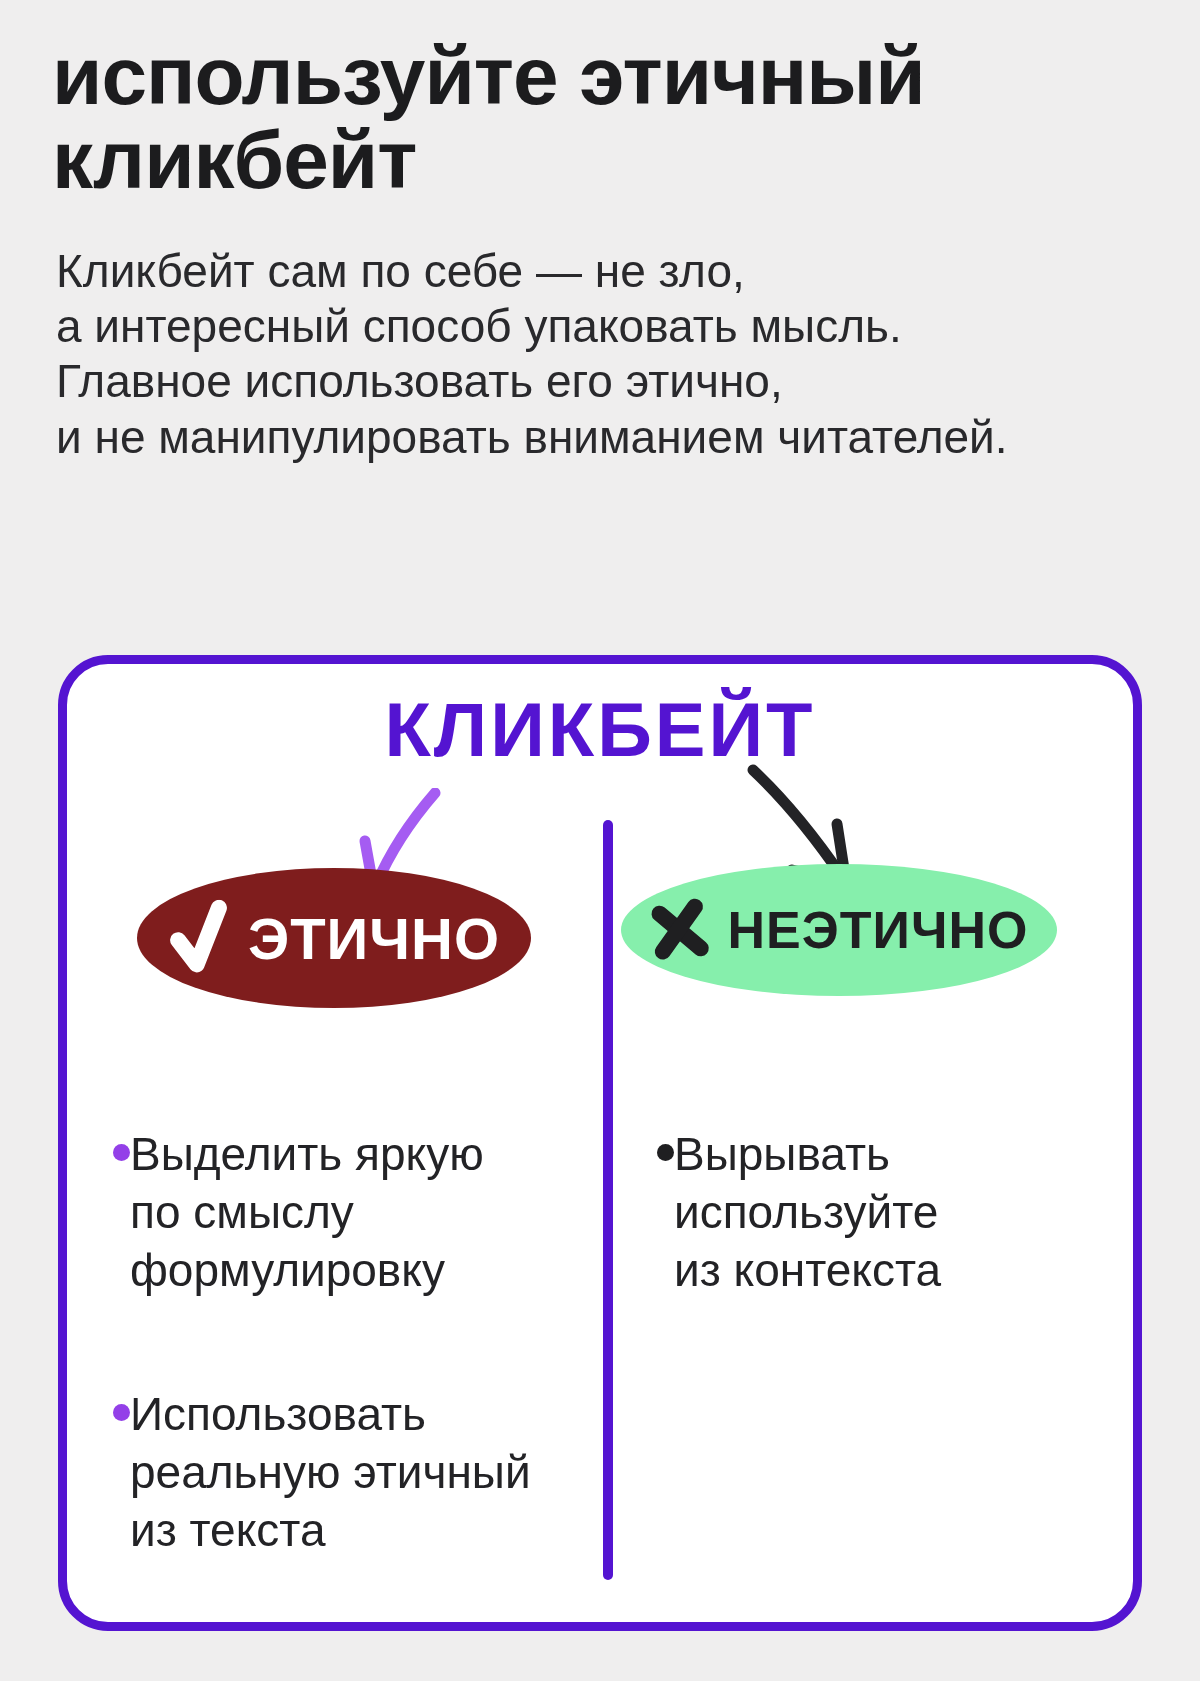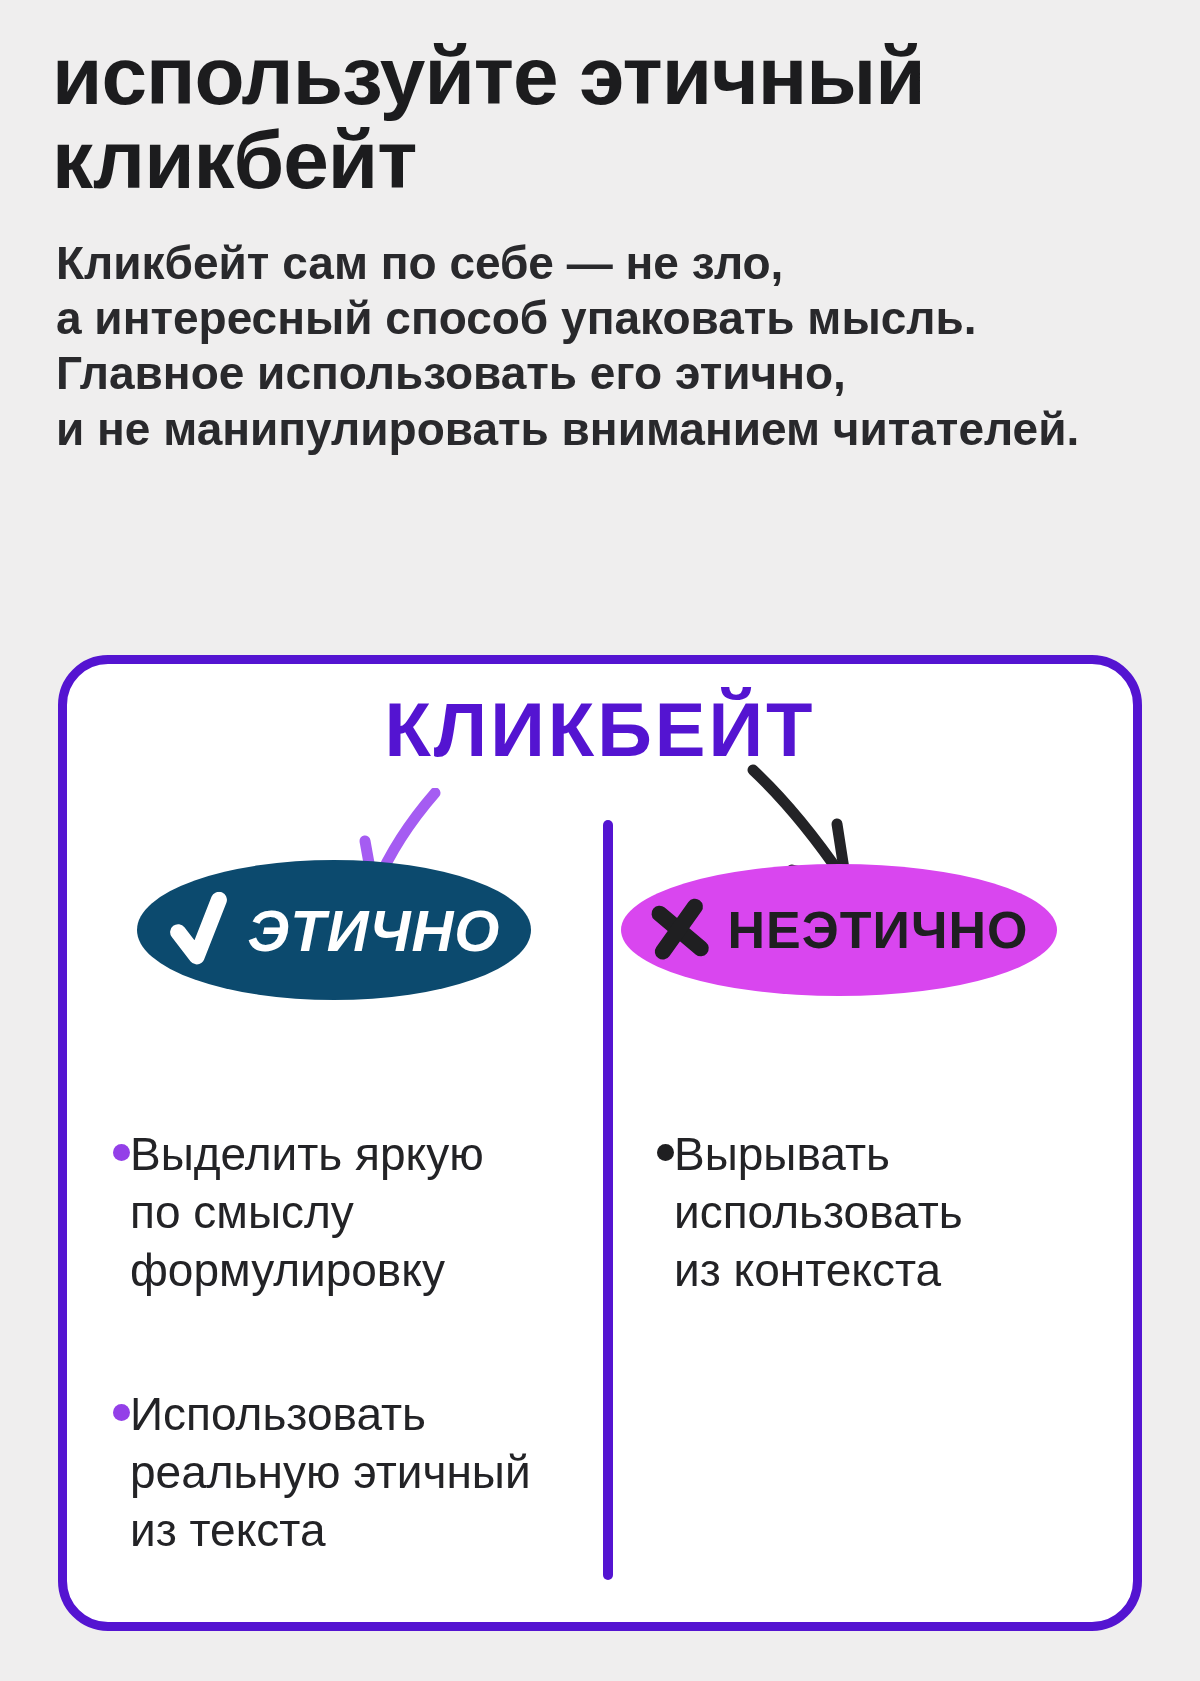--- a/index.html
+++ b/index.html
@@ -18,25 +18,25 @@
     left: 52px; top: 34px;
     width: 1100px;
     font-size: 82px;
     line-height: 1.03;
     font-weight: 700;
     letter-spacing: -1px;
     color: #1c1c1e;
   }
   .intro {
     position: absolute;
-    left: 56px; top: 236px;
+    left: 56px; top: 244px;
     width: 1100px;
     font-size: 46px;
     line-height: 1.2;
-    font-weight: 700;
+    font-weight: 400;
     color: #29292c;
   }
 
   .card {
     position: absolute;
     left: 58px; top: 655px;
     width: 1084px; height: 976px;
     background: #ffffff;
     border: 9px solid #5414d1;
     border-radius: 50px;
@@ -65,29 +65,28 @@
 
   .pill {
     position: absolute;
     display: flex;
     align-items: center;
     justify-content: center;
     gap: 18px;
     border-radius: 50%;
   }
   .pill-ethical {
-    left: 70px; top: 196px;
+    left: 70px; top: 204px;
     width: 394px; height: 140px;
-    background: #0c4a6e;
-    font-style: italic;
+    background: #7f1d1d;
   }
   .pill-unethical {
     left: 554px; top: 200px;
     width: 436px; height: 132px;
-    background: #d946ef;
+    background: #86efac;
     text-align: center;
   }
   .pill-label {
     font-weight: 700;
     letter-spacing: 1px;
   }
   .pill-ethical .pill-label { color: #ffffff; font-size: 58px; }
   .pill-unethical .pill-label { color: #1f1f21; font-size: 52px; }
   .pill-icon { display: flex; }
 
@@ -178,18 +177,18 @@
       <div class="item-text pre">Использовать
 реальную этичный
 из текста</div>
     </div>
   </div>
 
   <div class="list list-unethical">
     <div class="list-item">
       <span class="bullet-dot dot-black"></span>
       <div class="item-text pre">Вырывать
-использовать
+используйте
 из контекста</div>
     </div>
   </div>
 
 </section>
 
 </body></html>

